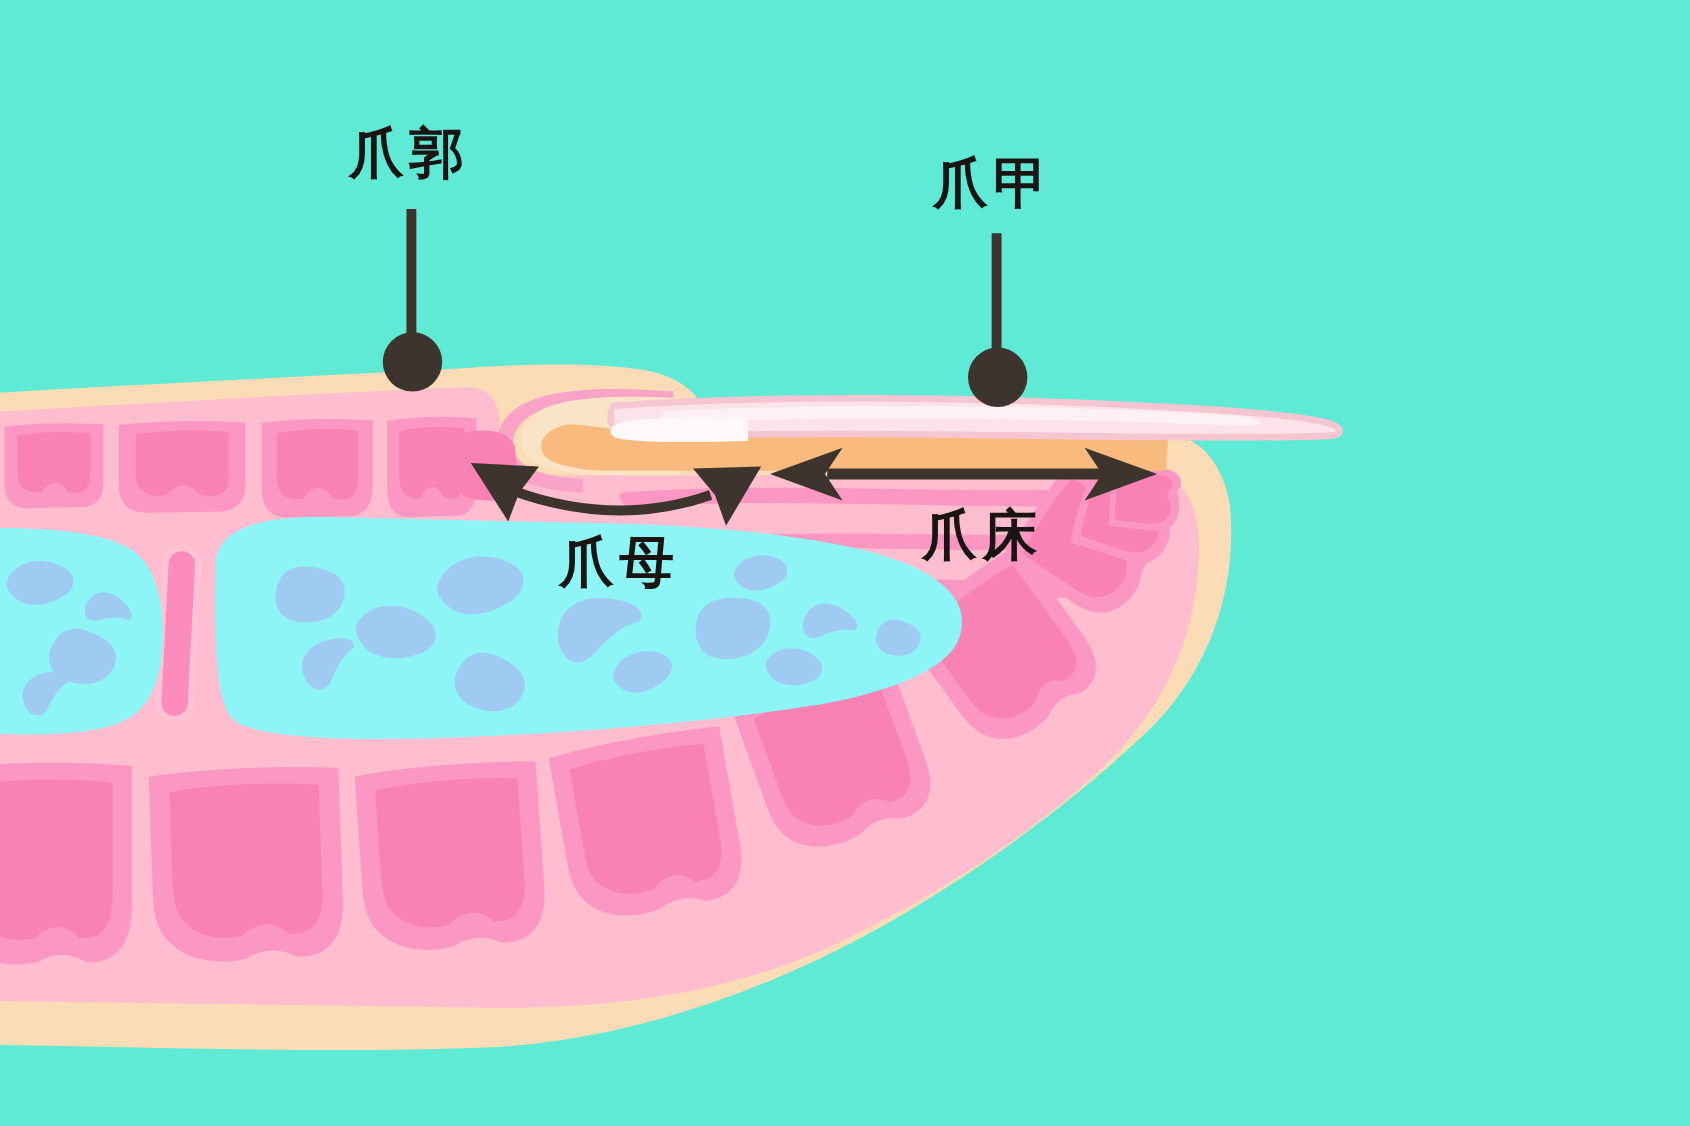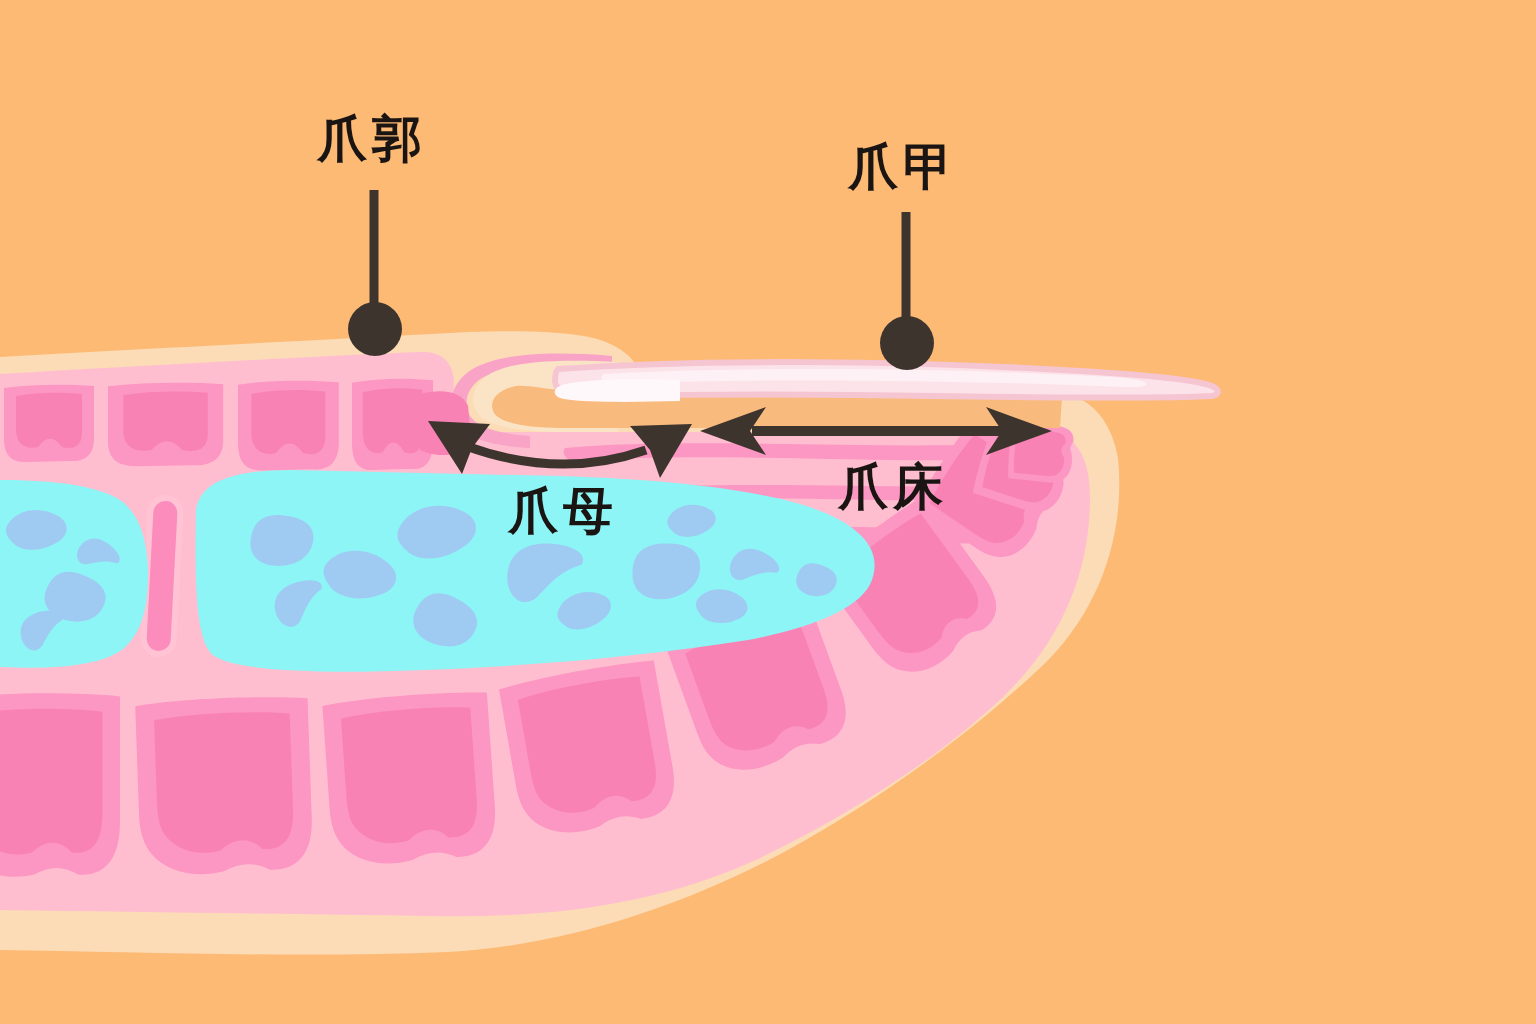--- a/index.html
+++ b/index.html
@@ -1,16 +1,16 @@
 <!DOCTYPE html>
 <html><head>
 <meta charset="utf-8">
 <style>
   html,body{margin:0;padding:0;background:#ffffff;}
-  .stage{position:relative;width:1536px;height:1024px;background:#fdba74;overflow:hidden;}
+  .stage{position:relative;width:1536px;height:1024px;background:#5eead4;overflow:hidden;}
   svg{position:absolute;left:0;top:0;}
   .p-mid{fill:#FC96C2}
   .p-dark{fill:#F982B4}
   .p-nail{fill:#FCE3EA;stroke:#F6C5D2;stroke-width:6}
   .p-hl{fill:#FEF1F5}
   .p-hl2{fill:#FFF8FA}
   .p-ann{fill:#3E342E}
   .ann-stroke{stroke:#3E342E;stroke-width:9;fill:none}
   .ann-stroke-thick{stroke:#3E342E;stroke-width:10;fill:none}
   .joint-band{fill:#FB8CBC;stroke:#FFC3D3;stroke-width:6}

